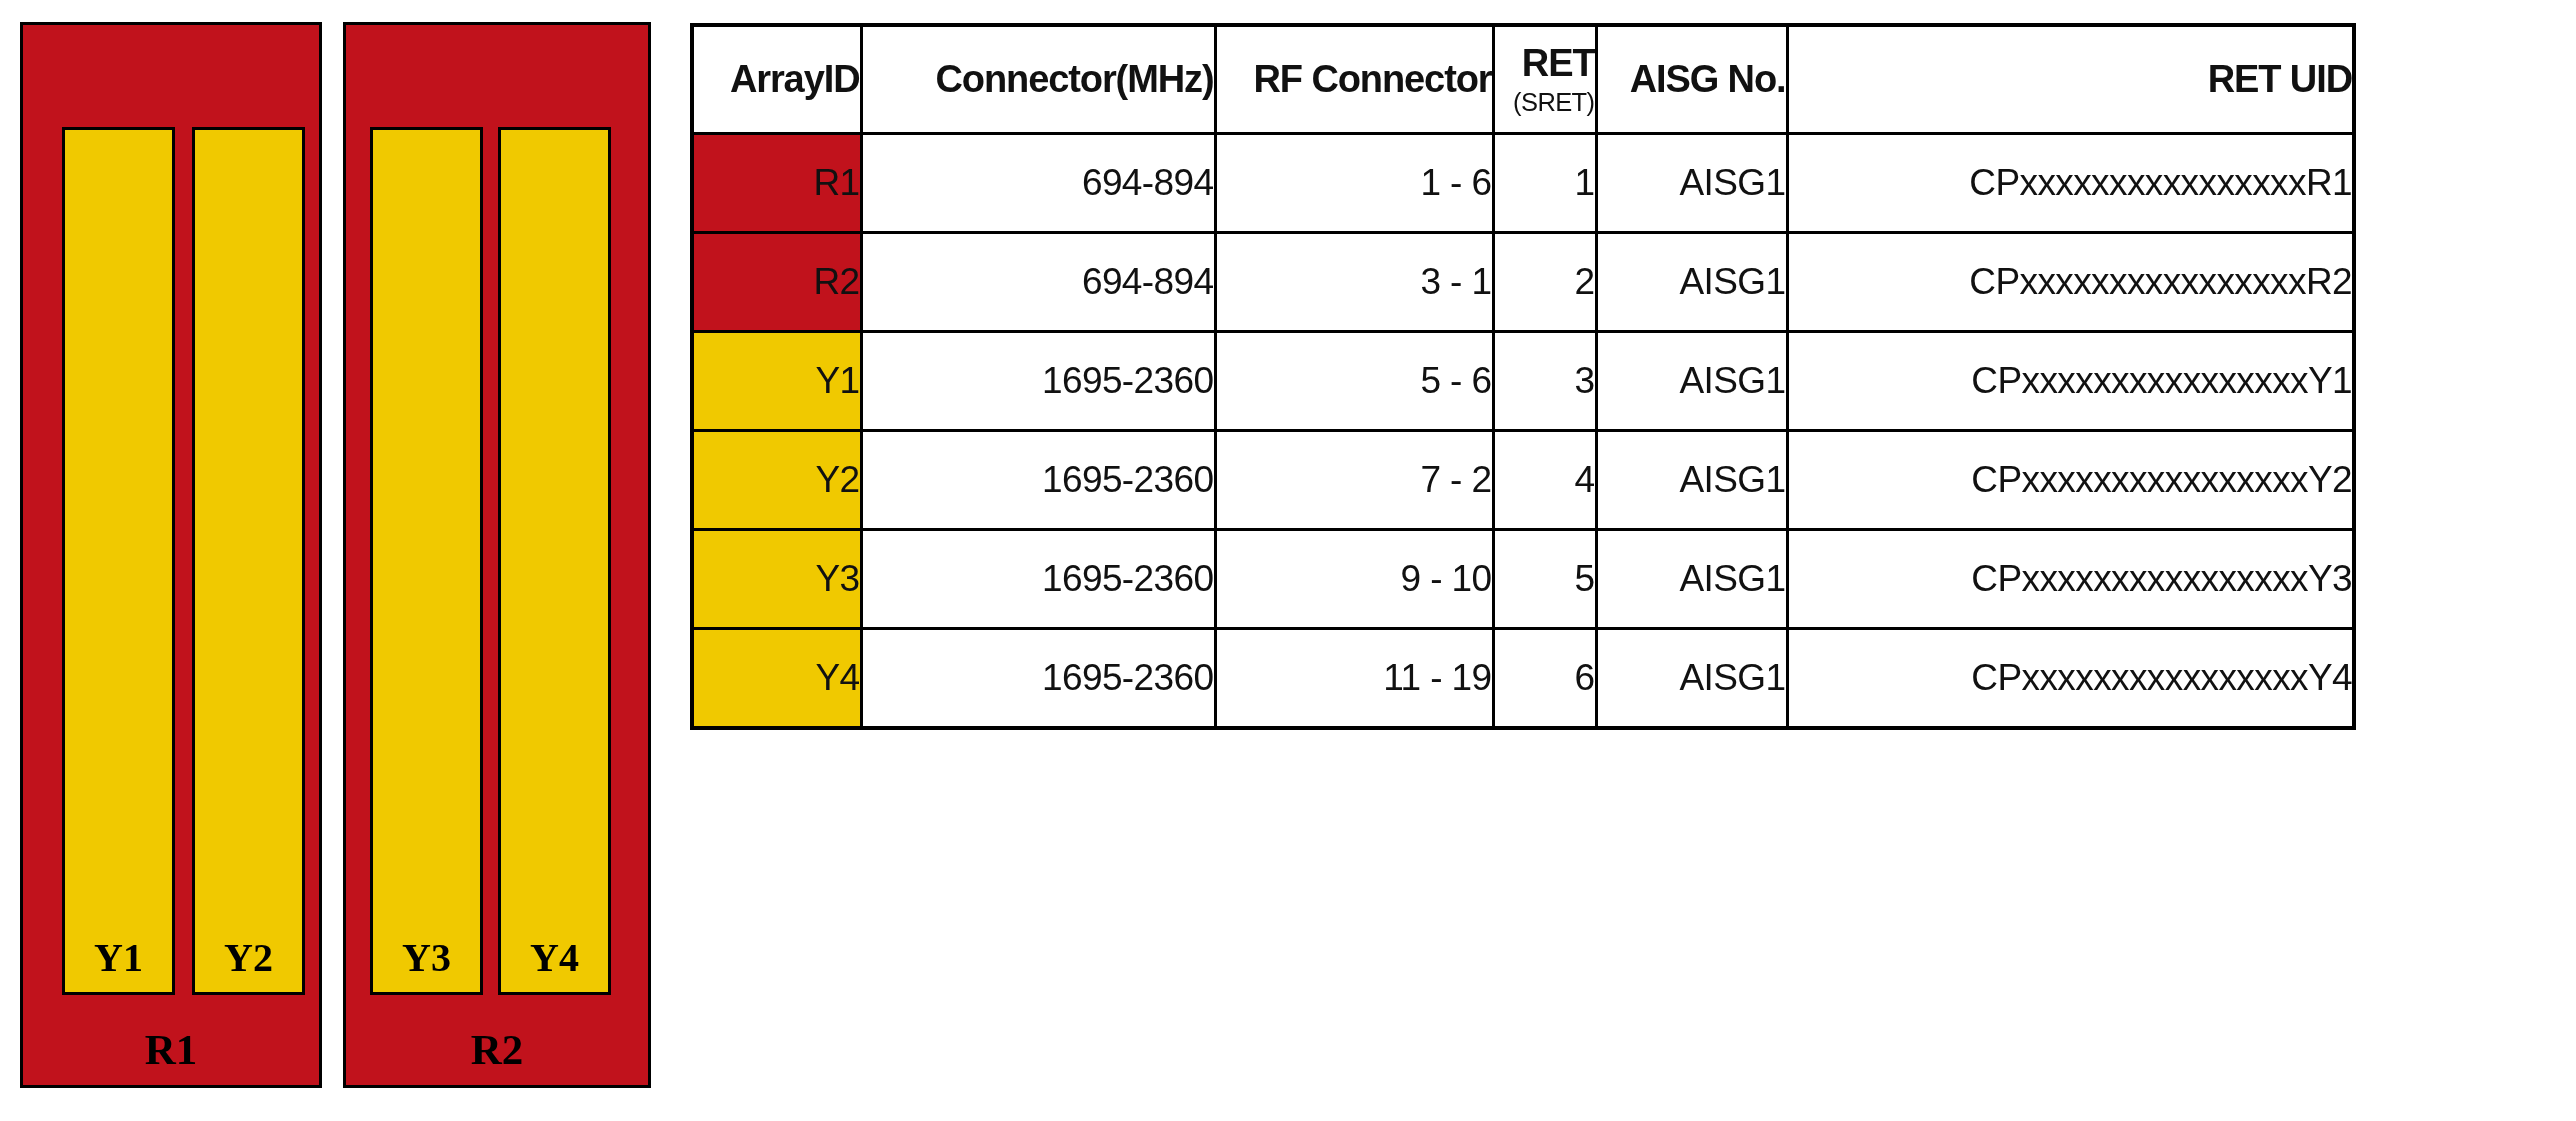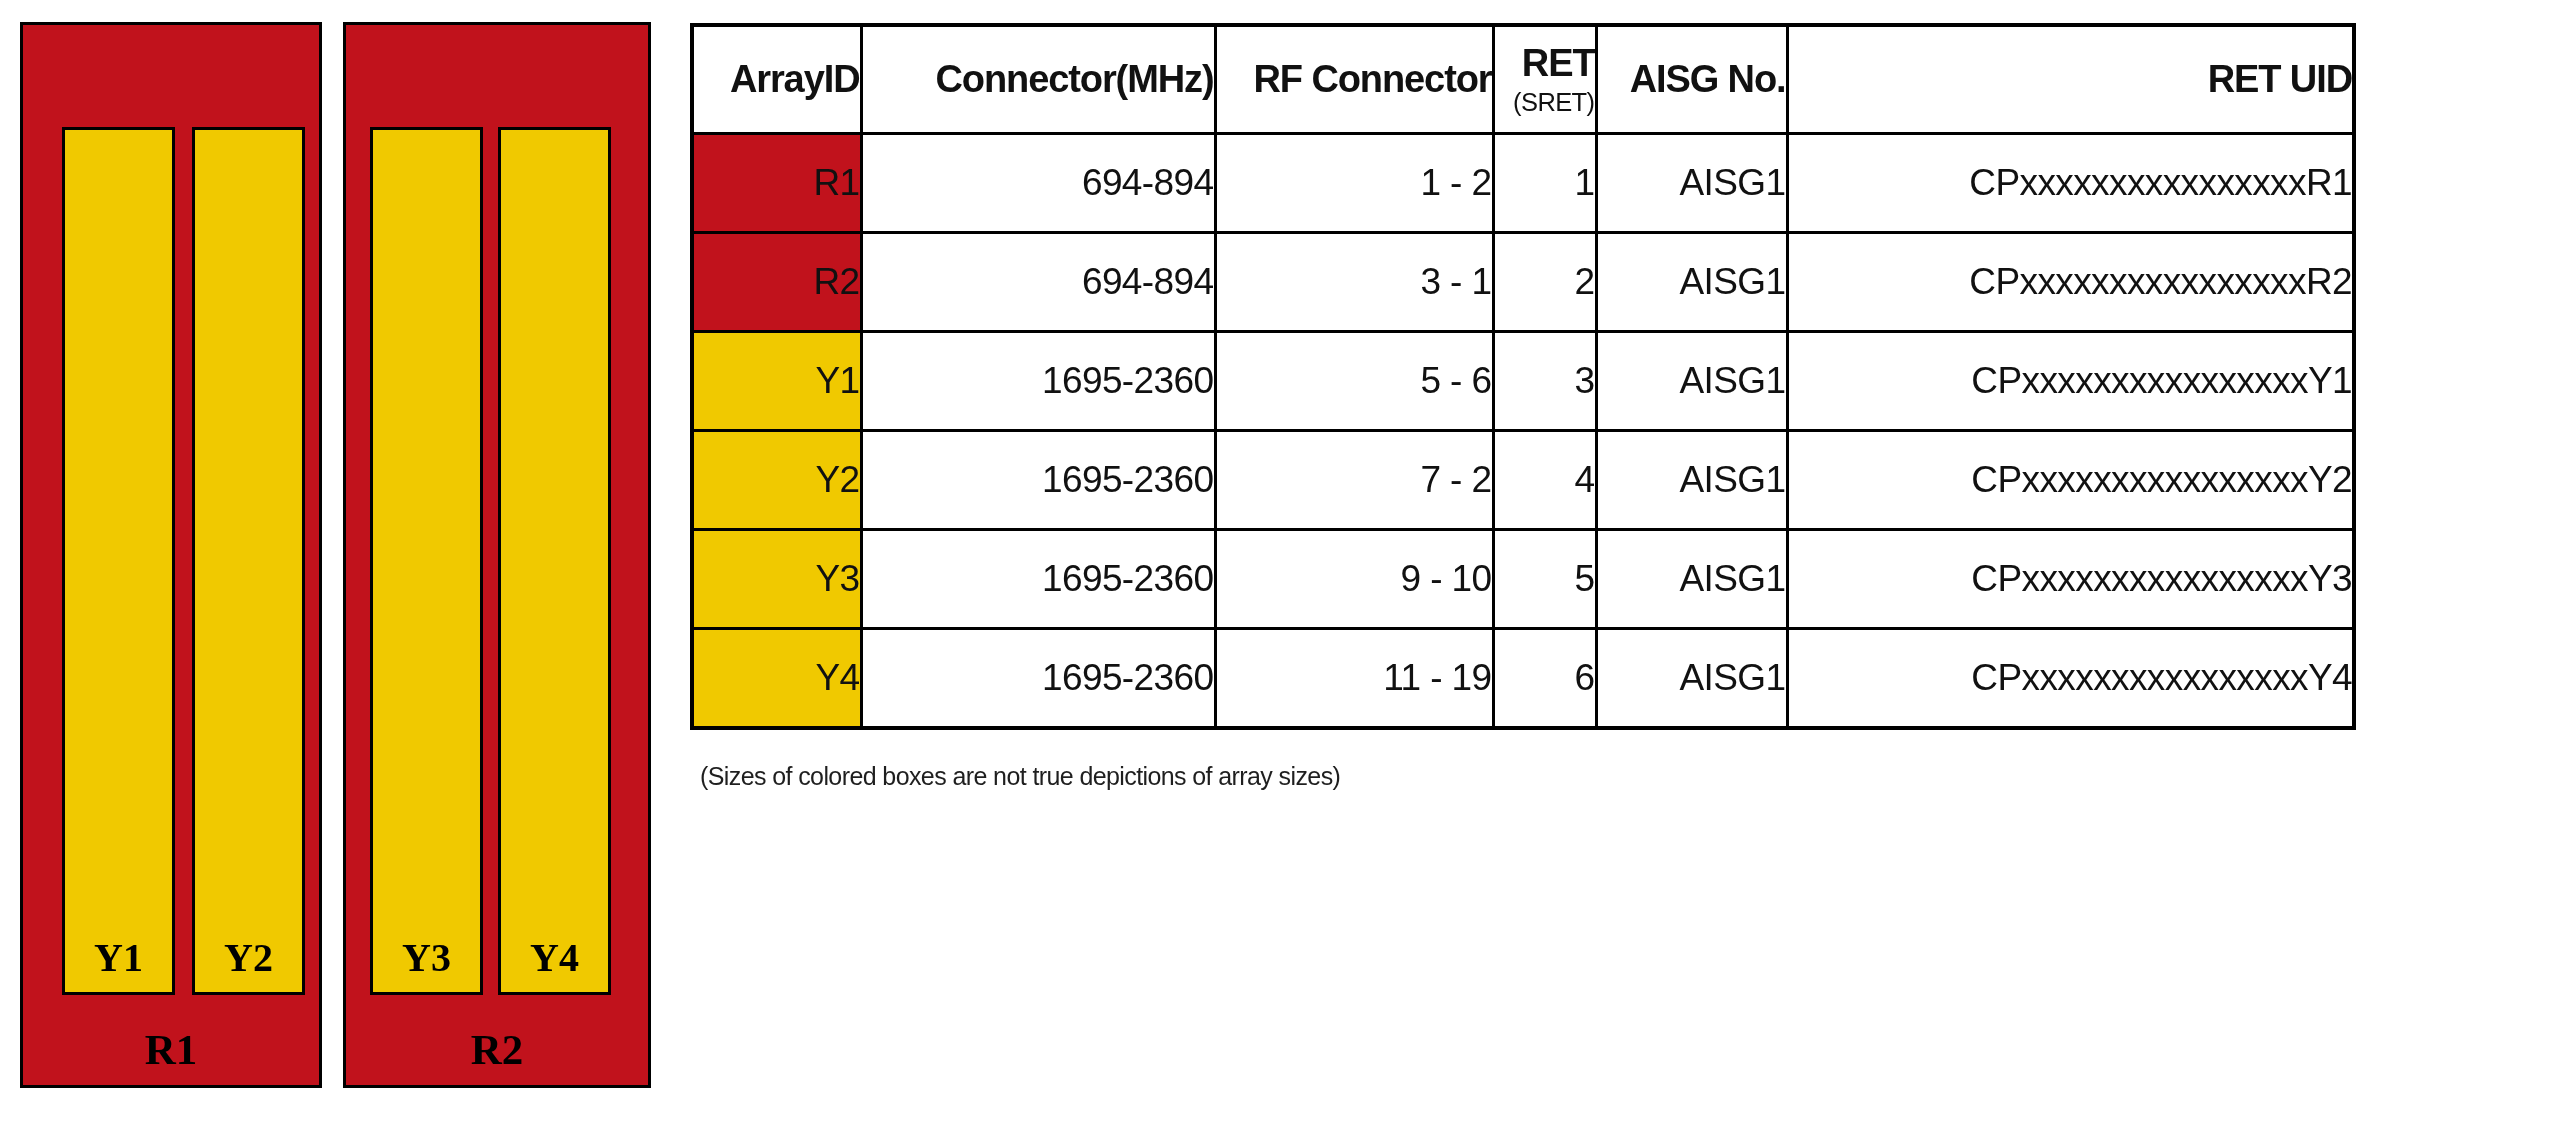--- a/index.html
+++ b/index.html
@@ -158,21 +158,21 @@
           <div class="ret-th-sub">(SRET)</div>
         </th>
         <th>AISG No.</th>
         <th>RET UID</th>
       </tr>
     </thead>
     <tbody>
       <tr>
         <td class="id-cell" data-color="red">R1</td>
         <td>694-894</td>
-        <td>1 - 2</td>
+        <td>1 - 6</td>
         <td>1</td>
         <td>AISG1</td>
         <td>CPxxxxxxxxxxxxxxxxR1</td>
       </tr>
       <tr>
         <td class="id-cell" data-color="red">R2</td>
         <td>694-894</td>
         <td>3 - 1</td>
         <td>2</td>
         <td>AISG1</td>
@@ -206,16 +206,15 @@
         <td class="id-cell" data-color="yellow">Y4</td>
         <td>1695-2360</td>
         <td>11 - 19</td>
         <td>6</td>
         <td>AISG1</td>
         <td>CPxxxxxxxxxxxxxxxxY4</td>
       </tr>
     </tbody>
   </table>
 
-  <div class="note">(Sizes of colored boxes are not true depictions of array sizes)</div>
 
 </div>
 
 
 </body></html>

